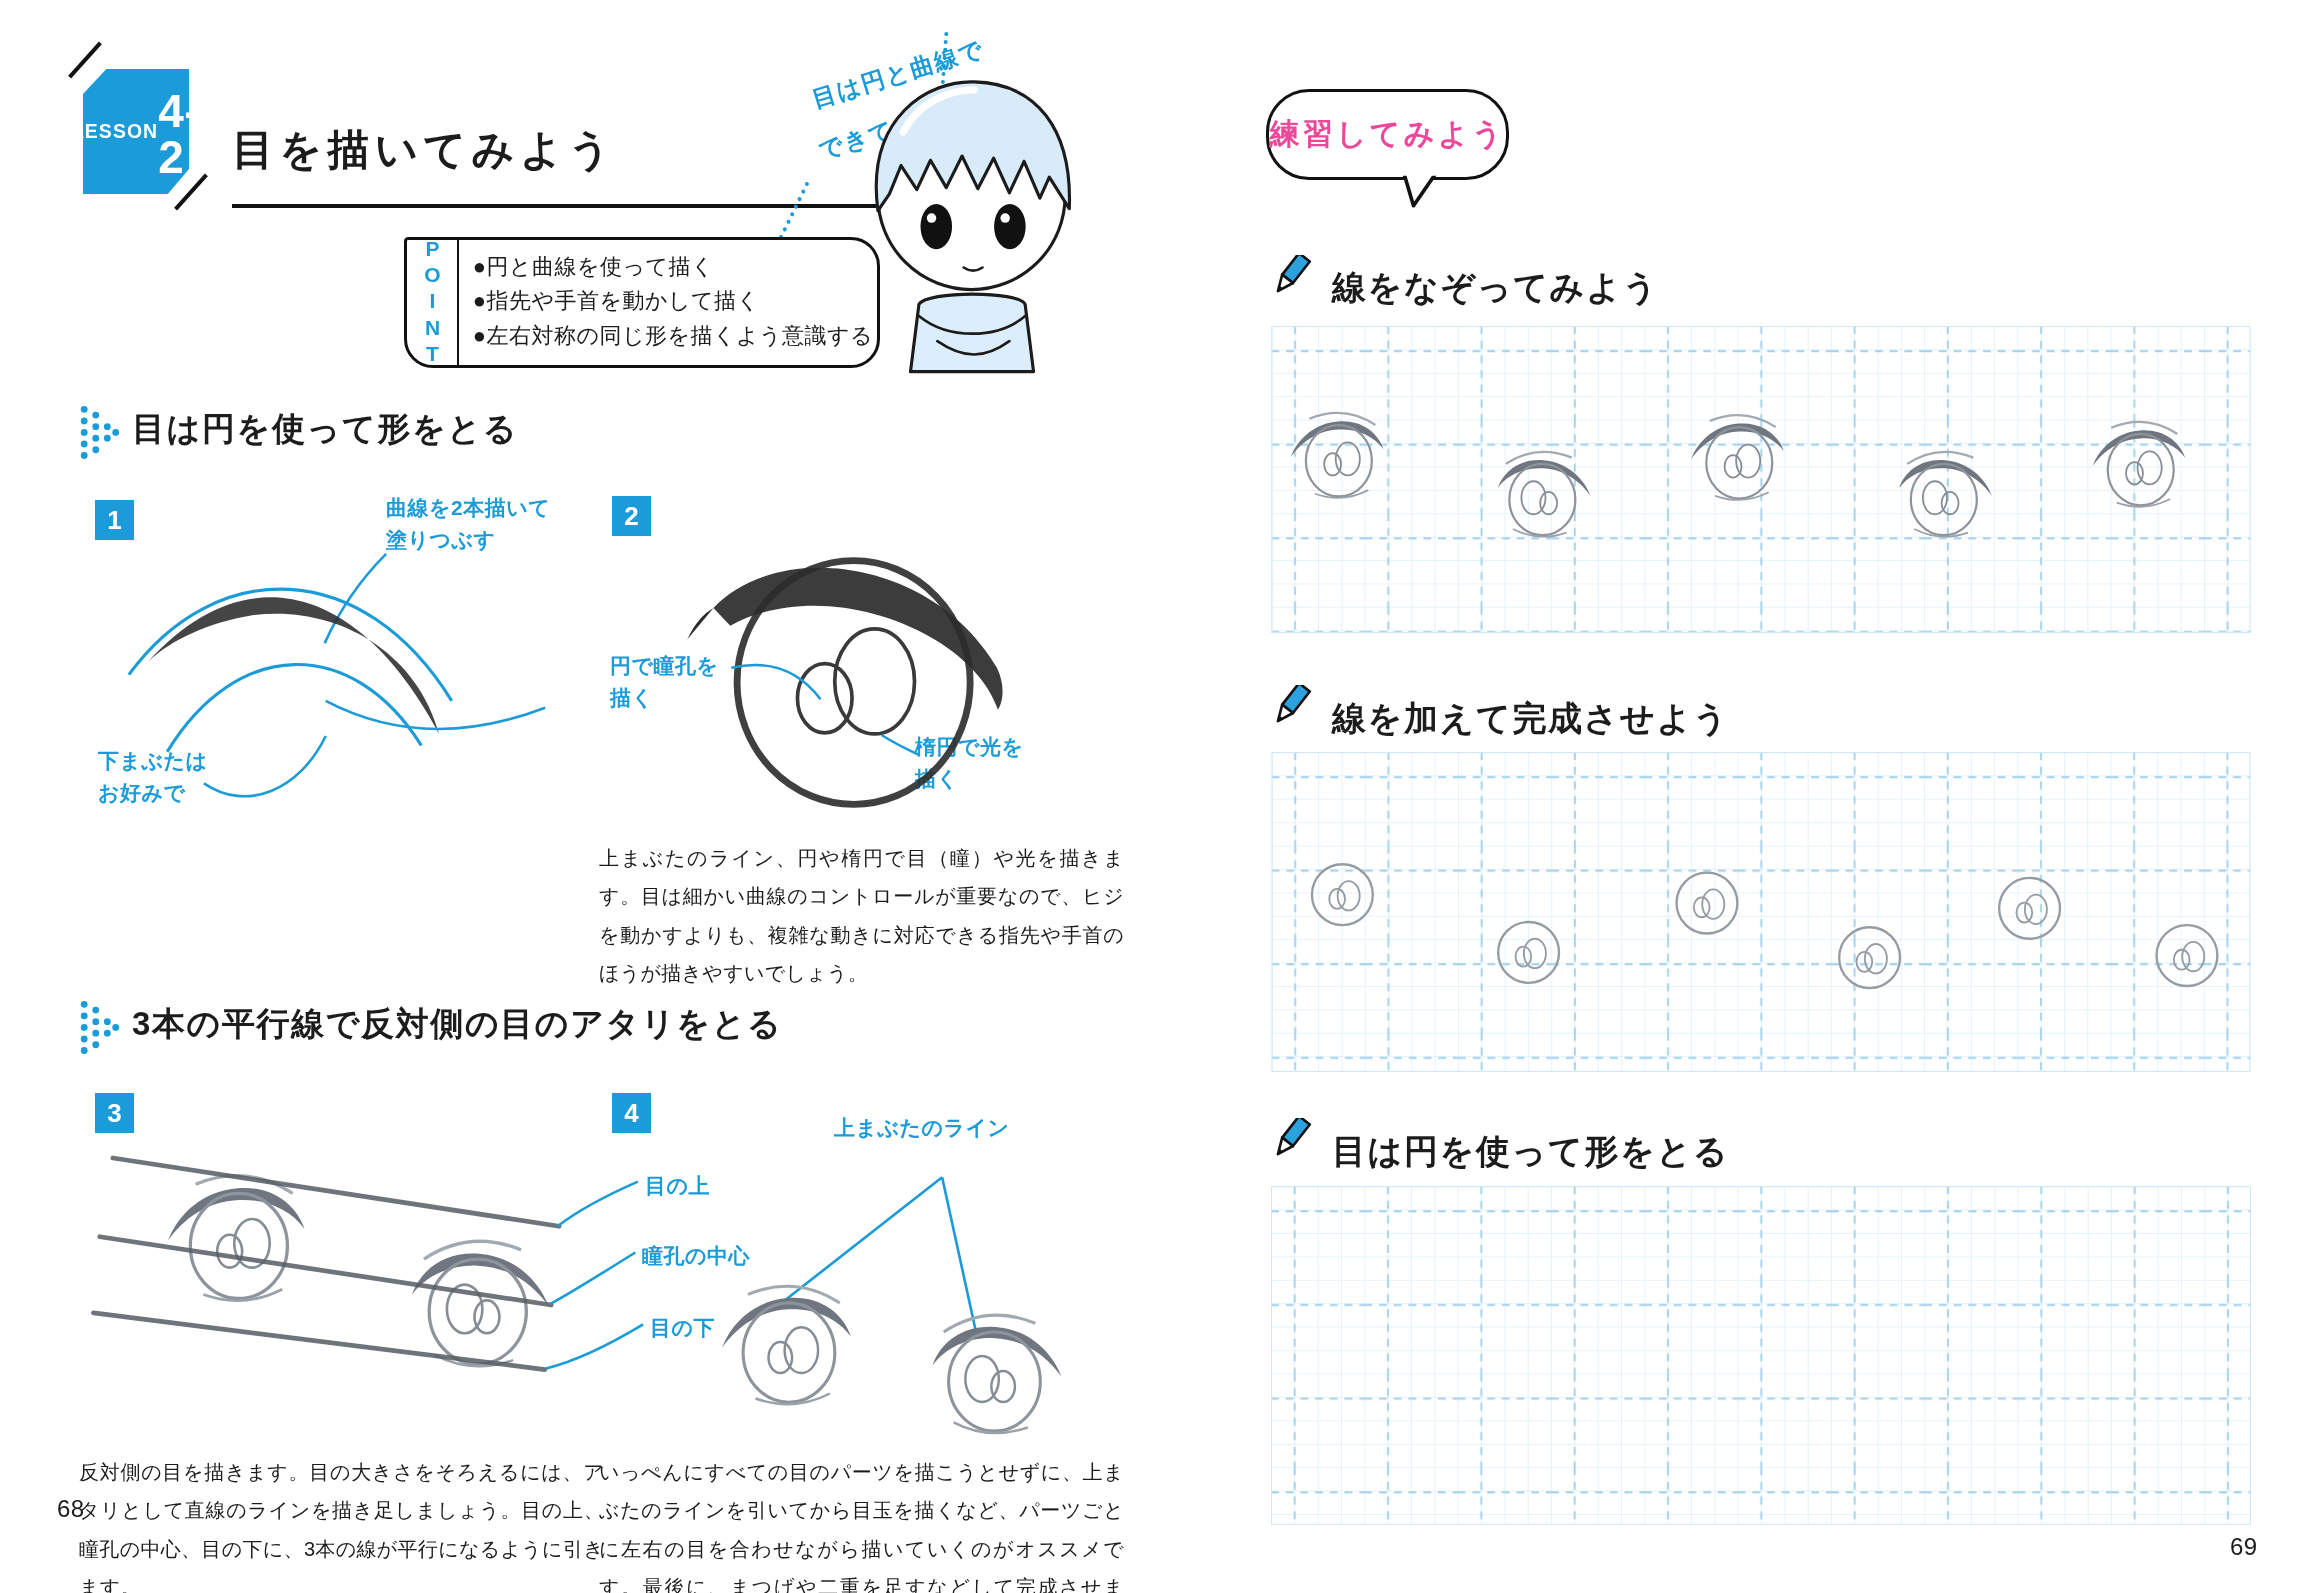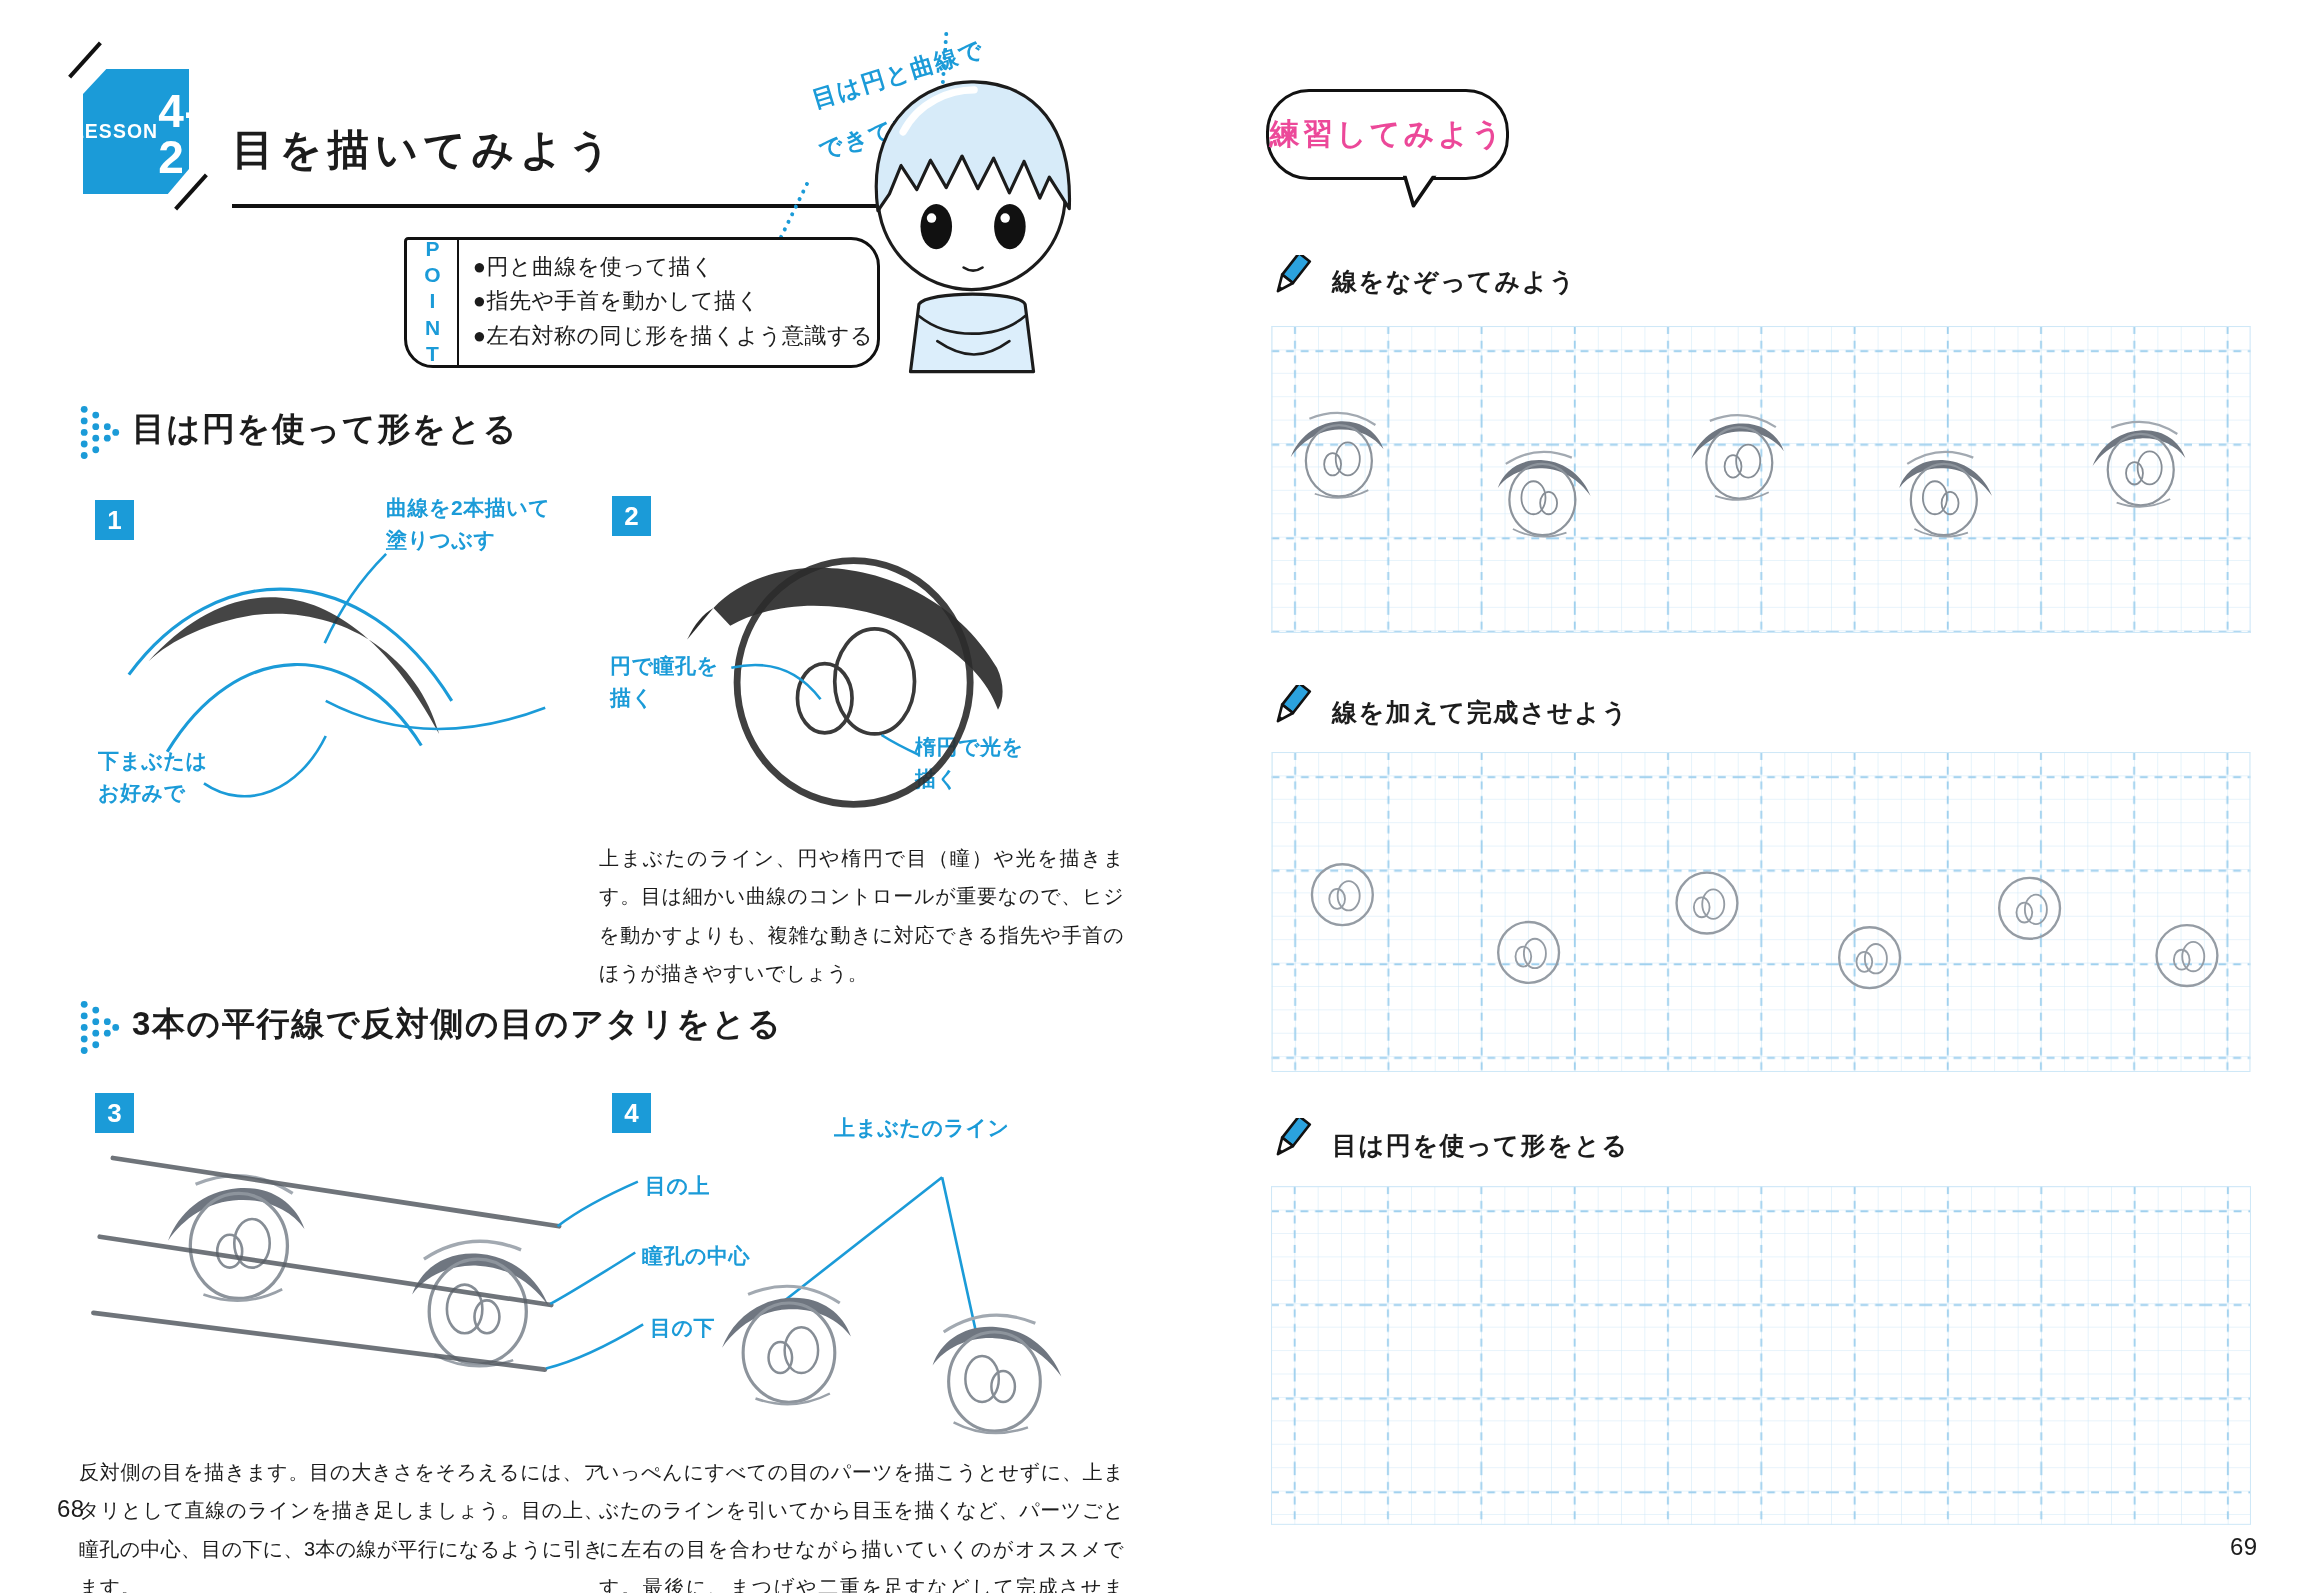--- a/index.html
+++ b/index.html
@@ -26,21 +26,21 @@
   .h2{position:absolute;font-size:33px;font-weight:700;letter-spacing:1.6px;}
   .stepnum{position:absolute;width:39px;height:40px;background:#1b9bd8;color:#fff;display:flex;
            align-items:center;justify-content:center;font-size:26px;font-weight:700;}
   .blabel{position:absolute;color:#1b9bd8;font-size:21px;font-weight:600;line-height:1.5;letter-spacing:0.5px;}
   .body{position:absolute;font-size:20px;line-height:1.92;letter-spacing:0.3px;text-align:justify;}
   .pagenum{position:absolute;font-size:24px;letter-spacing:0.5px;}
   
   .bubble{position:absolute;left:1266px;top:89px;width:237px;height:85px;border:3.7px solid #111;border-radius:43px;
           display:flex;align-items:center;justify-content:center;background:#fff;}
   .bubble span{color:#ec4899;font-size:30px;font-weight:700;letter-spacing:3.2px;}
-  .ph{position:absolute;font-size:25px;font-weight:700;letter-spacing:1.6px;}
+  .ph{position:absolute;font-size:34px;font-weight:700;letter-spacing:1.6px;}
   .gridwrap{position:absolute;background:#fff;}
   svg{display:block;}
 </style>
 </head>
 <body>
 
 <div class="sheet">
 
   <svg width="0" height="0" style="position:absolute" aria-hidden="true">
     <defs>

